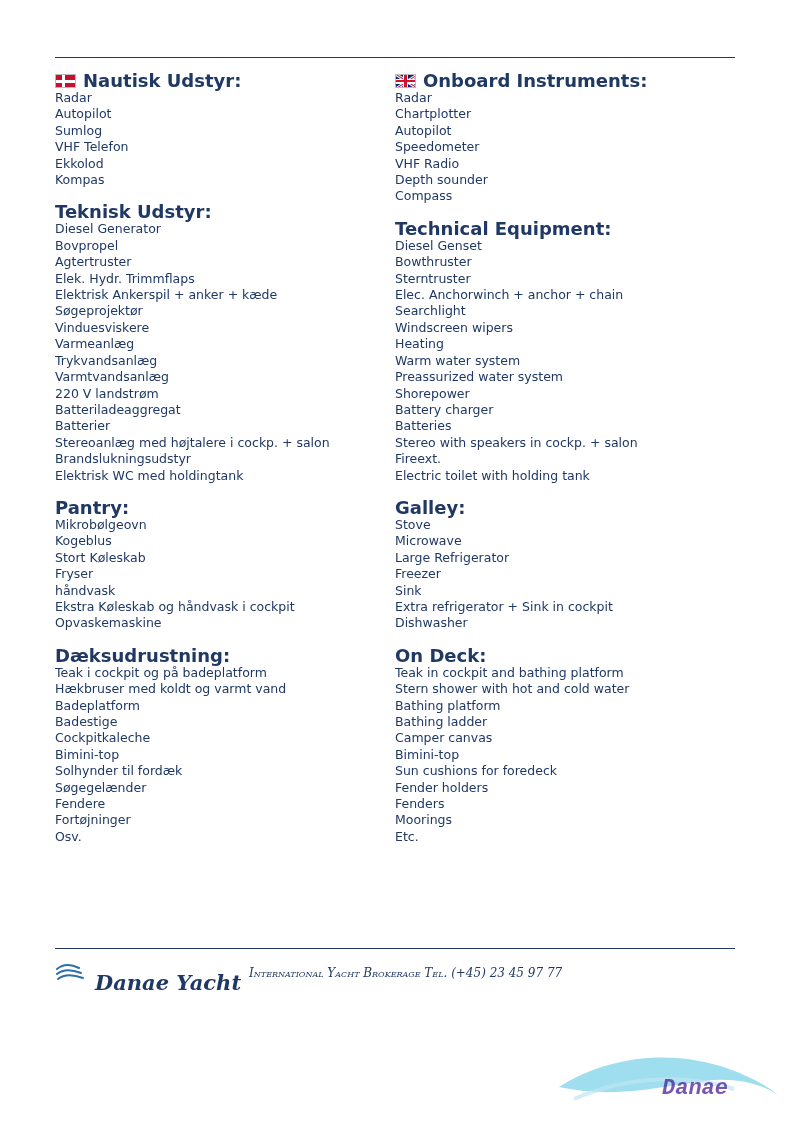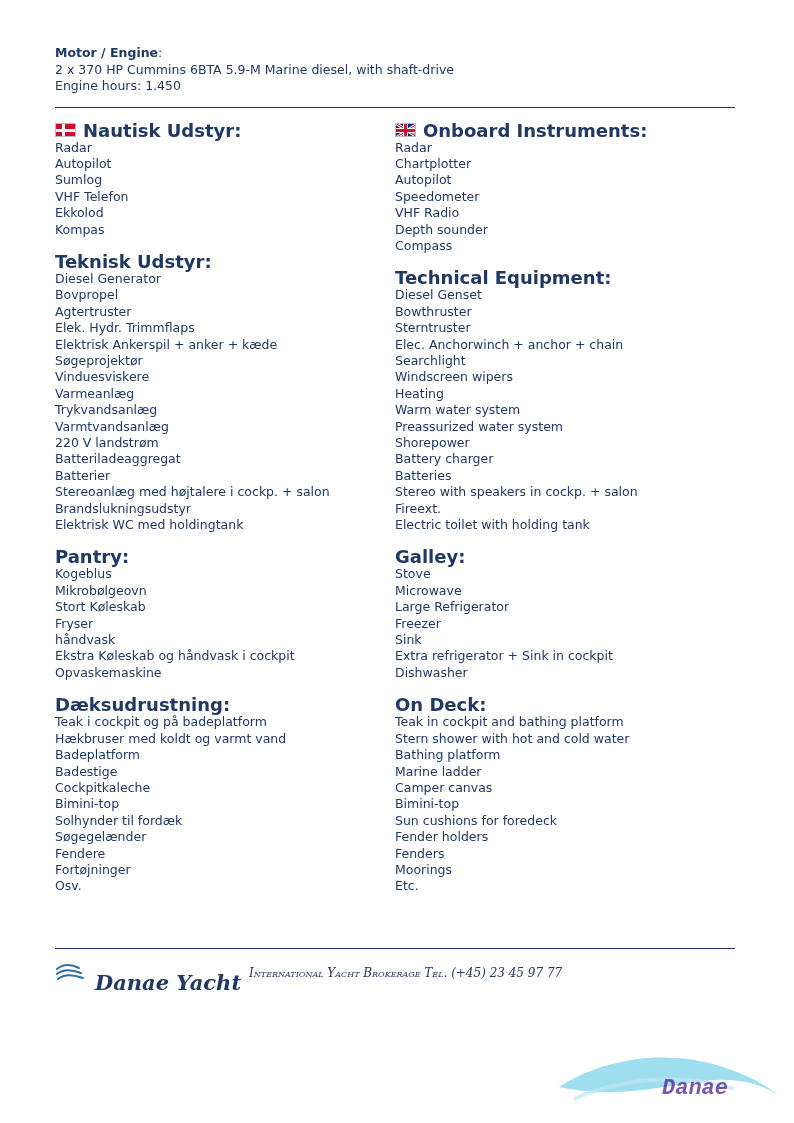--- a/index.html
+++ b/index.html
@@ -209,25 +209,20 @@
     opacity: .75;
   }
 </style>
 </head>
 <body>
 
 <div class="page">
 
   <div class="content">
 
-    <div class="engine-block">
-      <div class="engine-line"><span class="engine-label">Motor / Engine</span><span>:</span></div>
-      <div class="engine-line">2 x 370 HP Cummins 6BTA 5.9-M Marine diesel, with shaft-drive</div>
-      <div class="engine-line">Engine hours: 1.450</div>
-    </div>
 
     <hr class="rule">
 
     <div class="columns">
 
       <div class="col">
 
         <div class="section">
           <div class="section-head">
             <span class="flag flag-dk"></span>
@@ -260,22 +255,22 @@
           <div class="item">Batterier</div>
           <div class="item">Stereoanlæg med højtalere i cockp. + salon</div>
           <div class="item">Brandslukningsudstyr</div>
           <div class="item">Elektrisk WC med holdingtank</div>
         </div>
 
         <div class="section">
           <div class="section-head">
             <span>Pantry:</span>
           </div>
+          <div class="item">Mikrobølgeovn</div>
           <div class="item">Kogeblus</div>
-          <div class="item">Mikrobølgeovn</div>
           <div class="item">Stort Køleskab</div>
           <div class="item">Fryser</div>
           <div class="item">håndvask</div>
           <div class="item">Ekstra Køleskab og håndvask i cockpit</div>
           <div class="item">Opvaskemaskine</div>
         </div>
 
         <div class="section">
           <div class="section-head">
             <span>Dæksudrustning:</span>
@@ -354,21 +349,21 @@
           <div class="item">Dishwasher</div>
         </div>
 
         <div class="section">
           <div class="section-head">
             <span>On Deck:</span>
           </div>
           <div class="item">Teak in cockpit and bathing platform</div>
           <div class="item">Stern shower with hot and cold water</div>
           <div class="item">Bathing platform</div>
-          <div class="item">Marine ladder</div>
+          <div class="item">Bathing ladder</div>
           <div class="item">Camper canvas</div>
           <div class="item">Bimini-top</div>
           <div class="item">Sun cushions for foredeck</div>
           <div class="item">Fender holders</div>
           <div class="item">Fenders</div>
           <div class="item">Moorings</div>
           <div class="item">Etc.</div>
         </div>
 
       </div>

